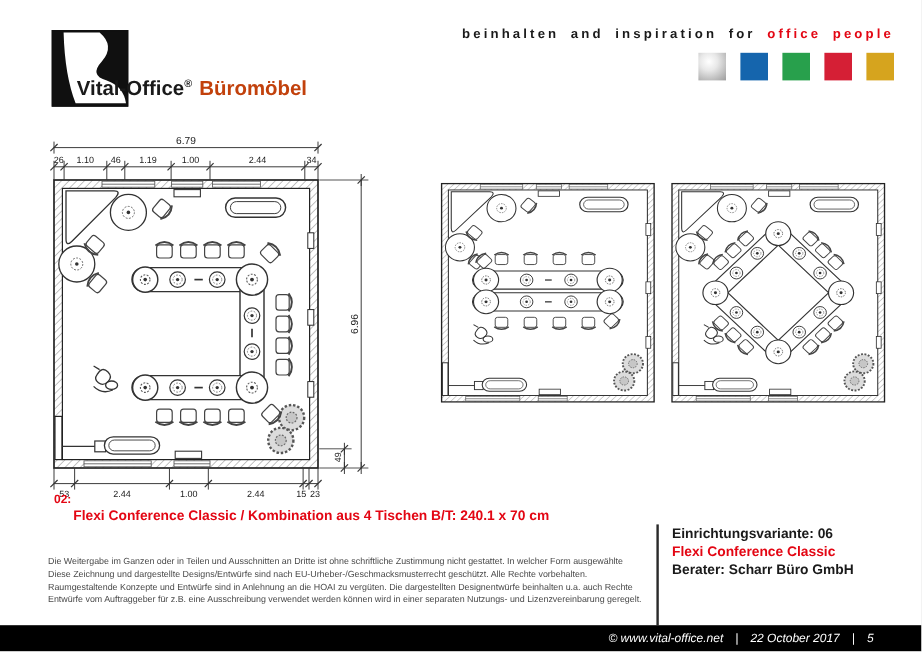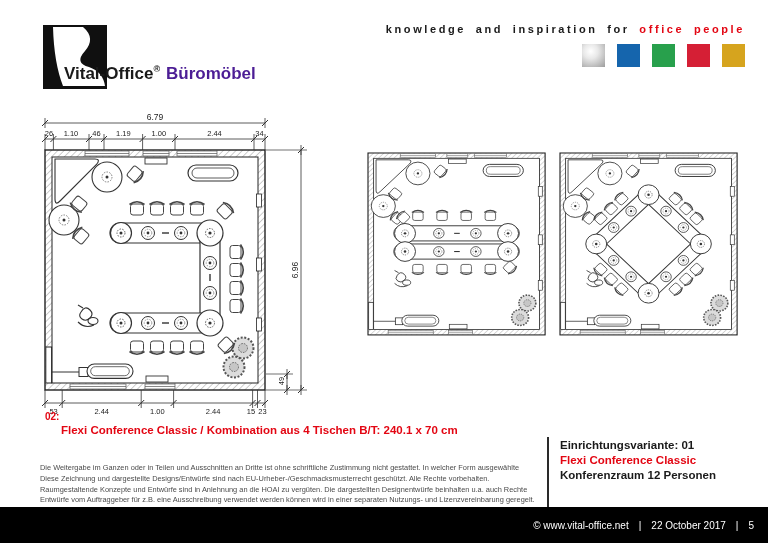--- a/index.html
+++ b/index.html
@@ -4,21 +4,21 @@
 <style>
   html,body{margin:0;padding:0;background:#e8e8e8;}
   .page{
     position:relative;width:768px;height:543px;background:#fff;overflow:hidden;
     font-family:"Liberation Sans", sans-serif;color:#1a1a1a;
   }
   
   .logo-mark{position:absolute;left:43px;top:25px;}
   .logo-text{position:absolute;left:64px;top:64px;font-size:17px;font-weight:bold;white-space:nowrap;}
   .logo-text .reg{font-size:9px;vertical-align:super;}
-  .logo-text .suffix{color:#4c1d95;font-weight:600;margin-left:6px;}
+  .logo-text .suffix{color:#c2410c;font-weight:600;margin-left:6px;}
   .tagline{position:absolute;top:23px;right:23px;font-size:11px;font-weight:600;
            letter-spacing:2.6px;word-spacing:4px;white-space:nowrap;}
   .tagline .red{color:#e30613;text-align:center;}
   .squares{position:absolute;top:44px;right:23px;display:flex;gap:12px;}
   .sq{width:23px;height:23px;}
   .sq-silver{background:radial-gradient(circle at 38% 32%, #ffffff 0%, #e8e8e8 35%, #9c9c9c 100%);}
   .sq-blue{background:#1565ad;}
   .sq-green{background:#28a04c;}
   .sq-red{background:#d51f35;}
   .sq-gold{background:#d6a41e;}
@@ -28,42 +28,42 @@
   .dim-label-lg{font-size:8.5px;fill:#222;}
   
   .caption{position:absolute;left:45px;top:411px;color:#e30613;font-weight:bold;}
   .caption .num{font-size:10px;}
   .caption .txt{font-size:11.5px;margin-top:2px;margin-left:16px;}
   .disclaimer{position:absolute;left:40px;top:463px;font-size:7.4px;line-height:10.8px;color:#4a4a4a;}
   .info-divider{position:absolute;left:547px;top:437px;width:2px;height:84px;background:#2a2a2a;}
   .info-box{position:absolute;left:560px;top:438px;font-size:11.5px;font-weight:bold;line-height:15px;white-space:nowrap;}
   .info-box .red{color:#e30613;}
   
-  .footer{position:absolute;left:0;bottom:0;width:768px;height:36px;background:#000;
+  .footer{position:absolute;left:0;bottom:0;width:768px;height:22px;background:#000;
           display:flex;align-items:center;justify-content:flex-end;
-          color:#fff;font-size:10px;padding-right:10px;box-sizing:border-box;}
+          color:#fff;font-size:10px;padding-right:36px;box-sizing:border-box;font-style:italic;}
   .footer span{margin-left:10px;}
   .footer .pg{margin-right:4px;}
 </style>
 </head>
 <body>
 
 <div class="page">
 
   <svg class="logo-mark" width="64" height="64">
     <rect width="64" height="64" fill="#101010"></rect>
     <path d="M10,2 H40 Q53,13 42,26 Q31,38 46,42 Q60,47 62,61 L20,61 Q11,38 10,2 Z" fill="#ffffff"></path>
     <rect width="64" height="64" fill="none" stroke="#101010" stroke-width="2"></rect>
   </svg>
   <div class="logo-text">
     <span>Vital-Office</span><span class="reg">®</span><span class="suffix">Büromöbel</span>
   </div>
 
   <div class="tagline">
-    <span>knowledge and inspiration for</span>
+    <span>beinhalten and inspiration for</span>
     <span class="red">office people</span>
   </div>
   <div class="squares">
     <div class="sq sq-silver"></div>
     <div class="sq sq-blue"></div>
     <div class="sq sq-green"></div>
     <div class="sq sq-red"></div>
     <div class="sq sq-gold"></div>
   </div>
 
@@ -436,23 +436,23 @@
 
   <div class="disclaimer">
     <div>Die Weitergabe im Ganzen oder in Teilen und Ausschnitten an Dritte ist ohne schriftliche Zustimmung nicht gestattet. In welcher Form ausgewählte</div>
     <div>Diese Zeichnung und dargestellte Designs/Entwürfe sind nach EU-Urheber-/Geschmacksmusterrecht geschützt. Alle Rechte vorbehalten.</div>
     <div>Raumgestaltende Konzepte und Entwürfe sind in Anlehnung an die HOAI zu vergüten. Die dargestellten Designentwürfe beinhalten u.a. auch Rechte</div>
     <div>Entwürfe vom Auftraggeber für z.B. eine Ausschreibung verwendet werden können wird in einer separaten Nutzungs- und Lizenzvereinbarung geregelt.</div>
   </div>
 
   <div class="info-divider"></div>
   <div class="info-box">
-    <div>Einrichtungsvariante: 01</div>
+    <div>Einrichtungsvariante: 06</div>
     <div class="red">Flexi Conference Classic</div>
-    <div>Konferenzraum 12 Personen</div>
+    <div>Berater: Scharr Büro GmbH</div>
   </div>
 
   <div class="footer">
     <span>© www.vital-office.net</span>
     <span>|</span>
     <span>22 October 2017</span>
     <span>|</span>
     <span class="pg">5</span>
   </div>
 

